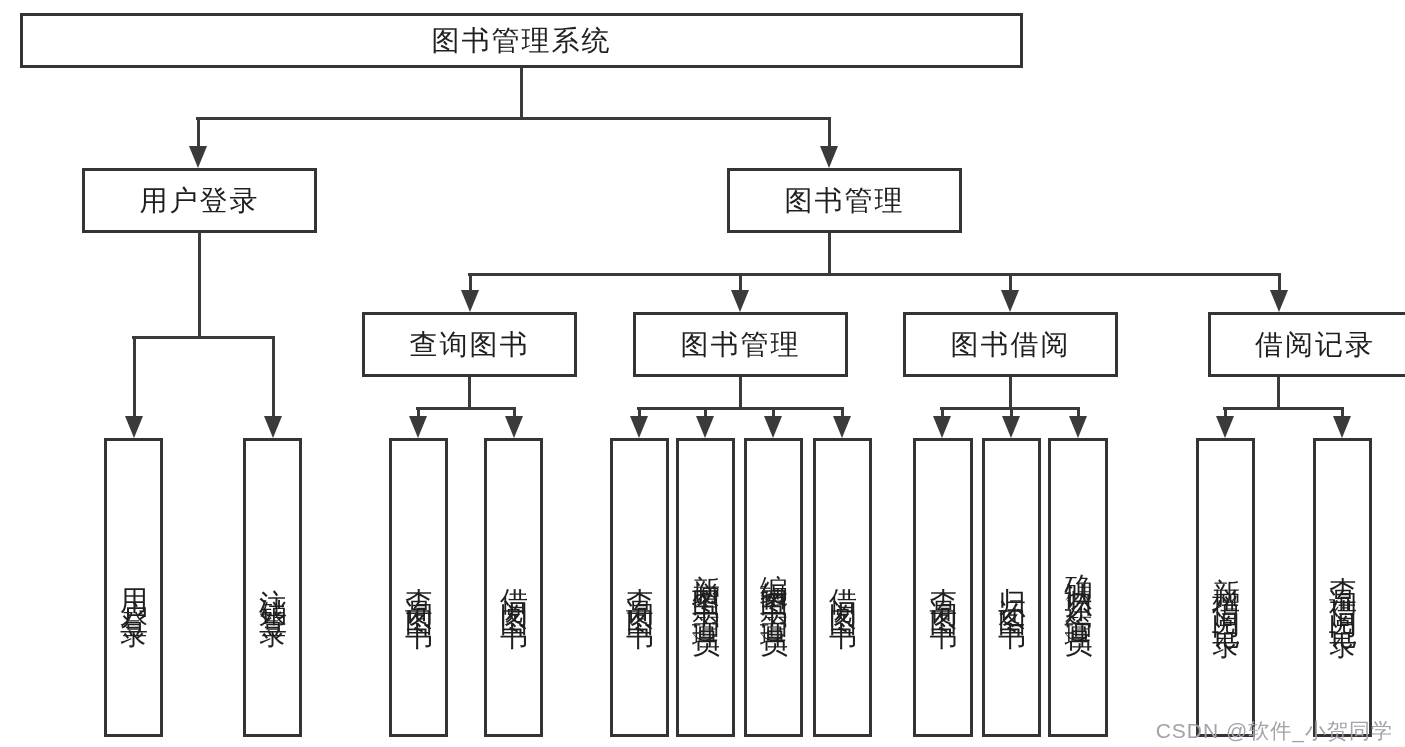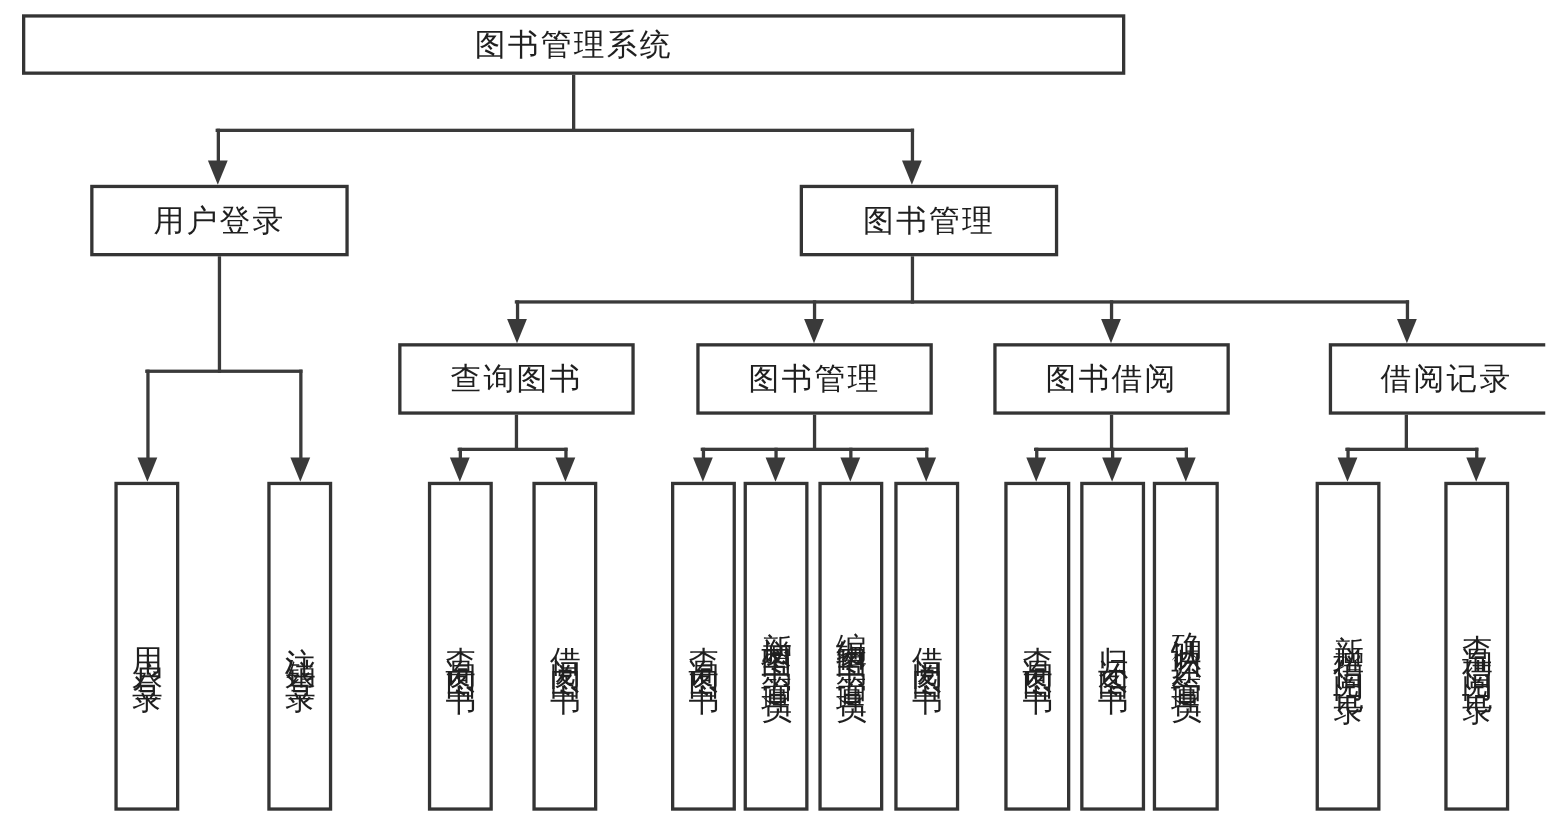--- a/index.html
+++ b/index.html
@@ -171,14 +171,15 @@
     <span>确认归还（管理员）</span>
   </div>
 
   <div class="box vbox" style="left:1196px; top:438px; width:59px; height:299px;">
     <span>新增借阅记录</span>
   </div>
   <div class="box vbox" style="left:1313px; top:438px; width:59px; height:299px;">
     <span>查询借阅记录</span>
   </div>
 
+  <div class="watermark">CSDN @软件_小贺同学</div>
 
 </div>
 
 </body></html>

